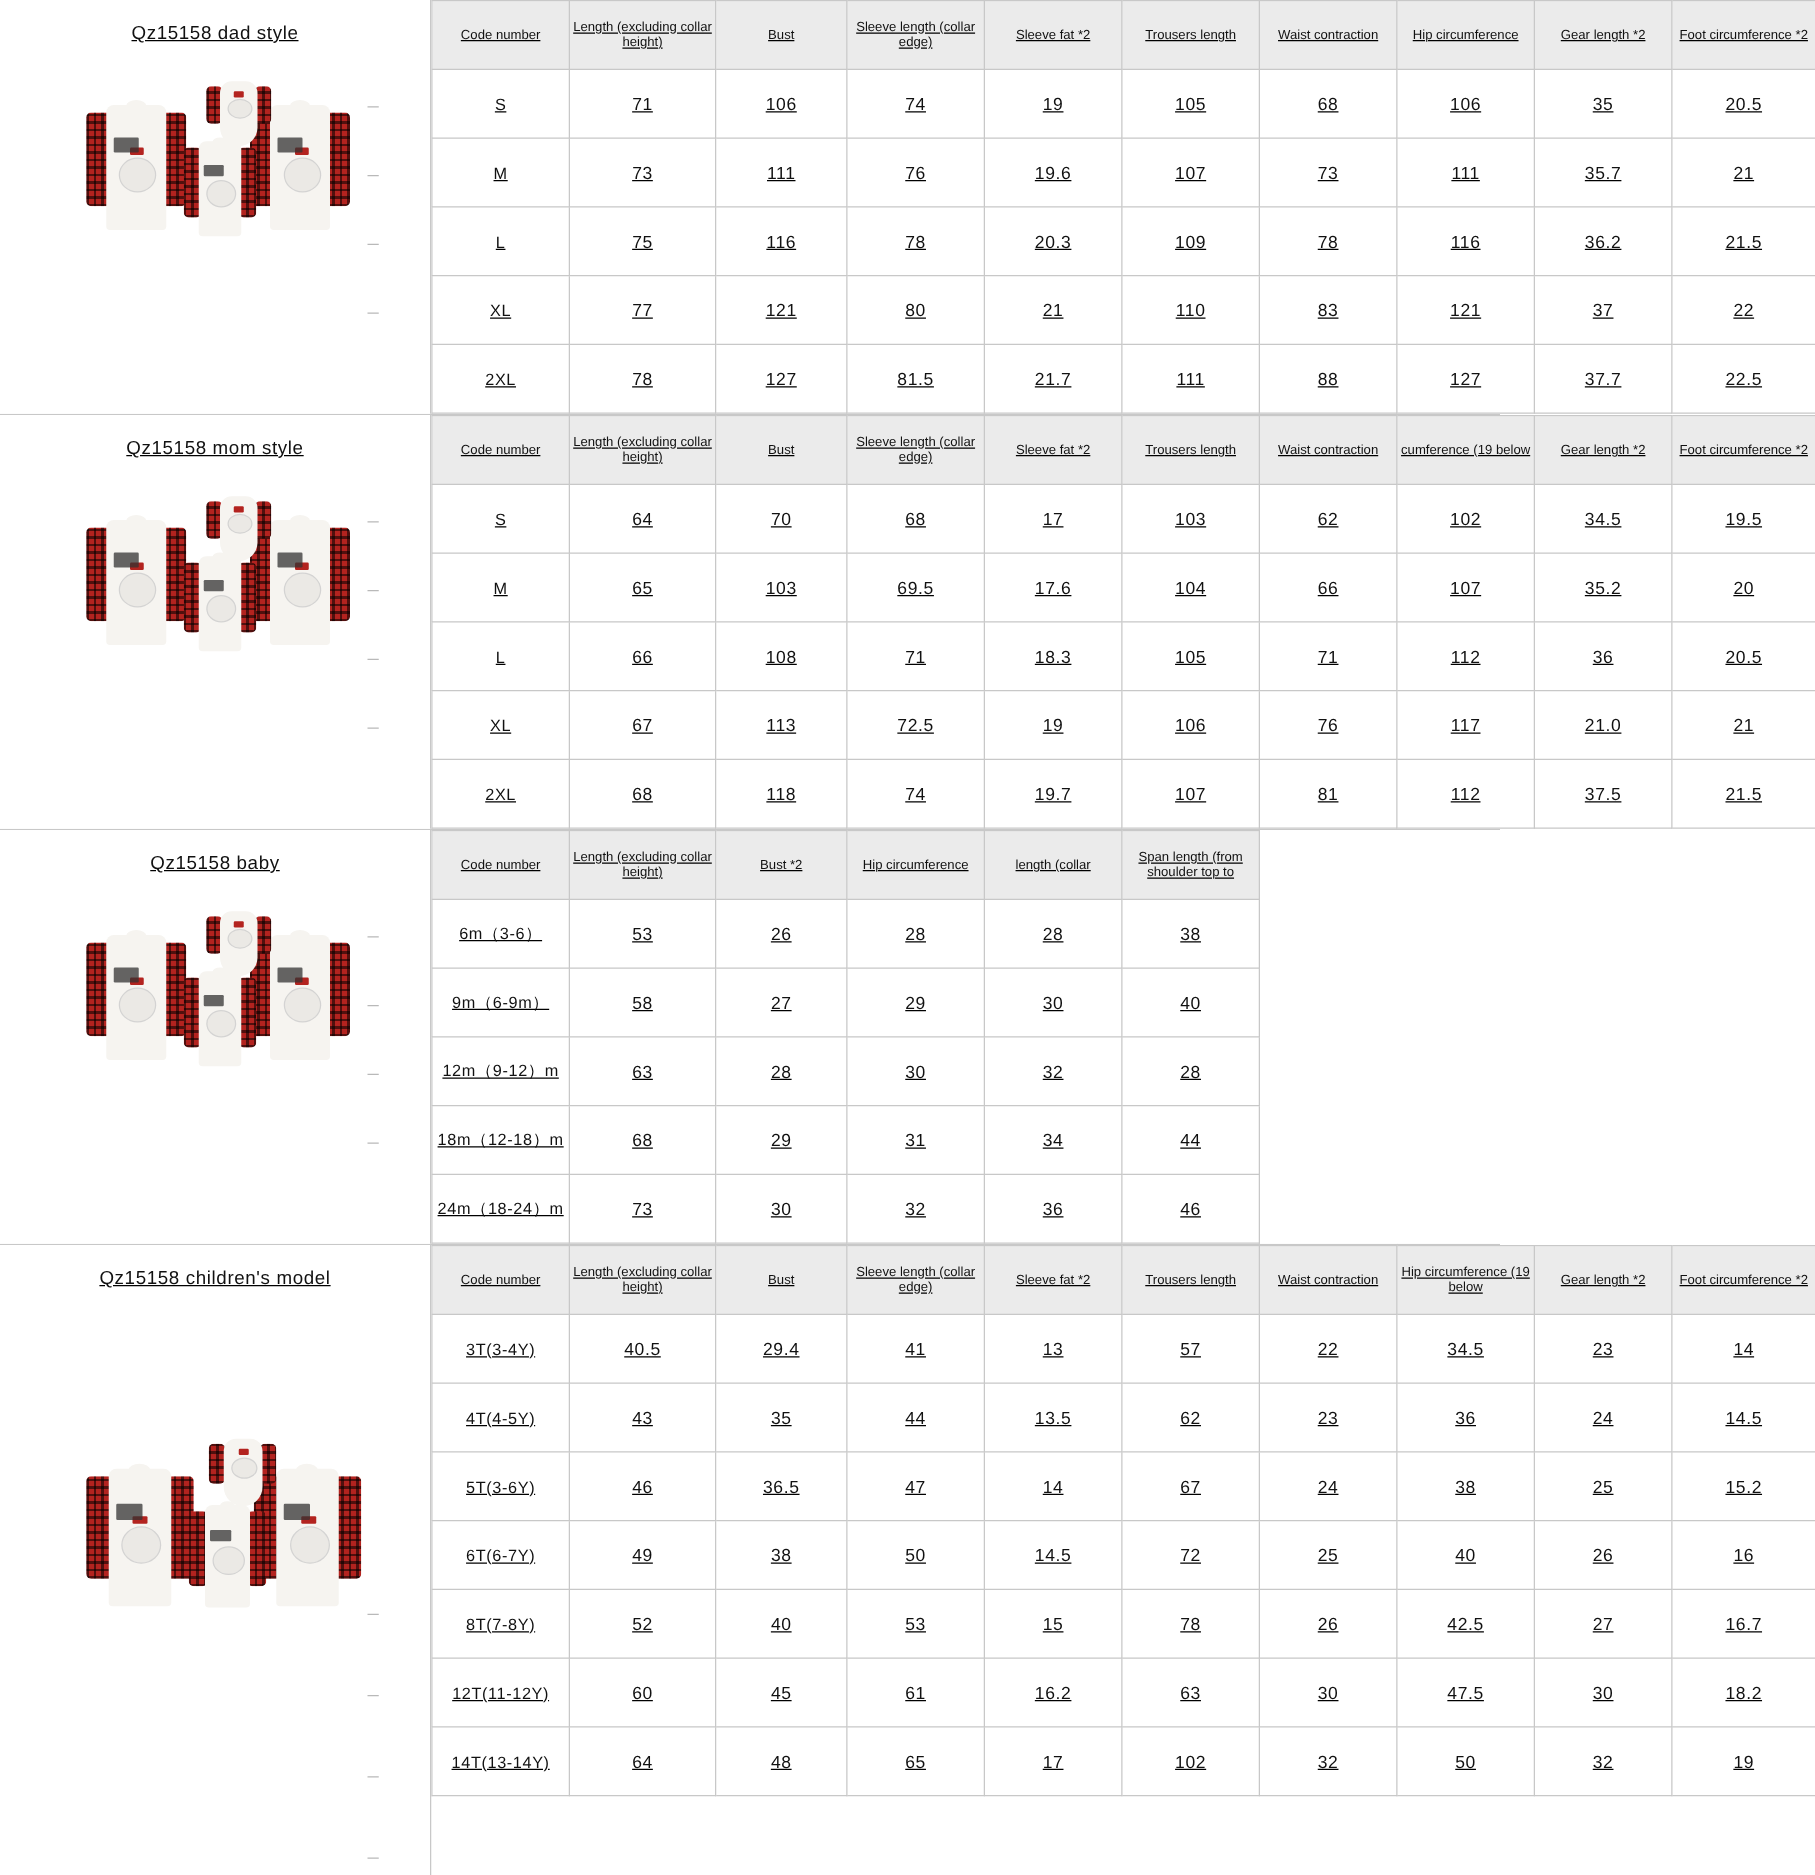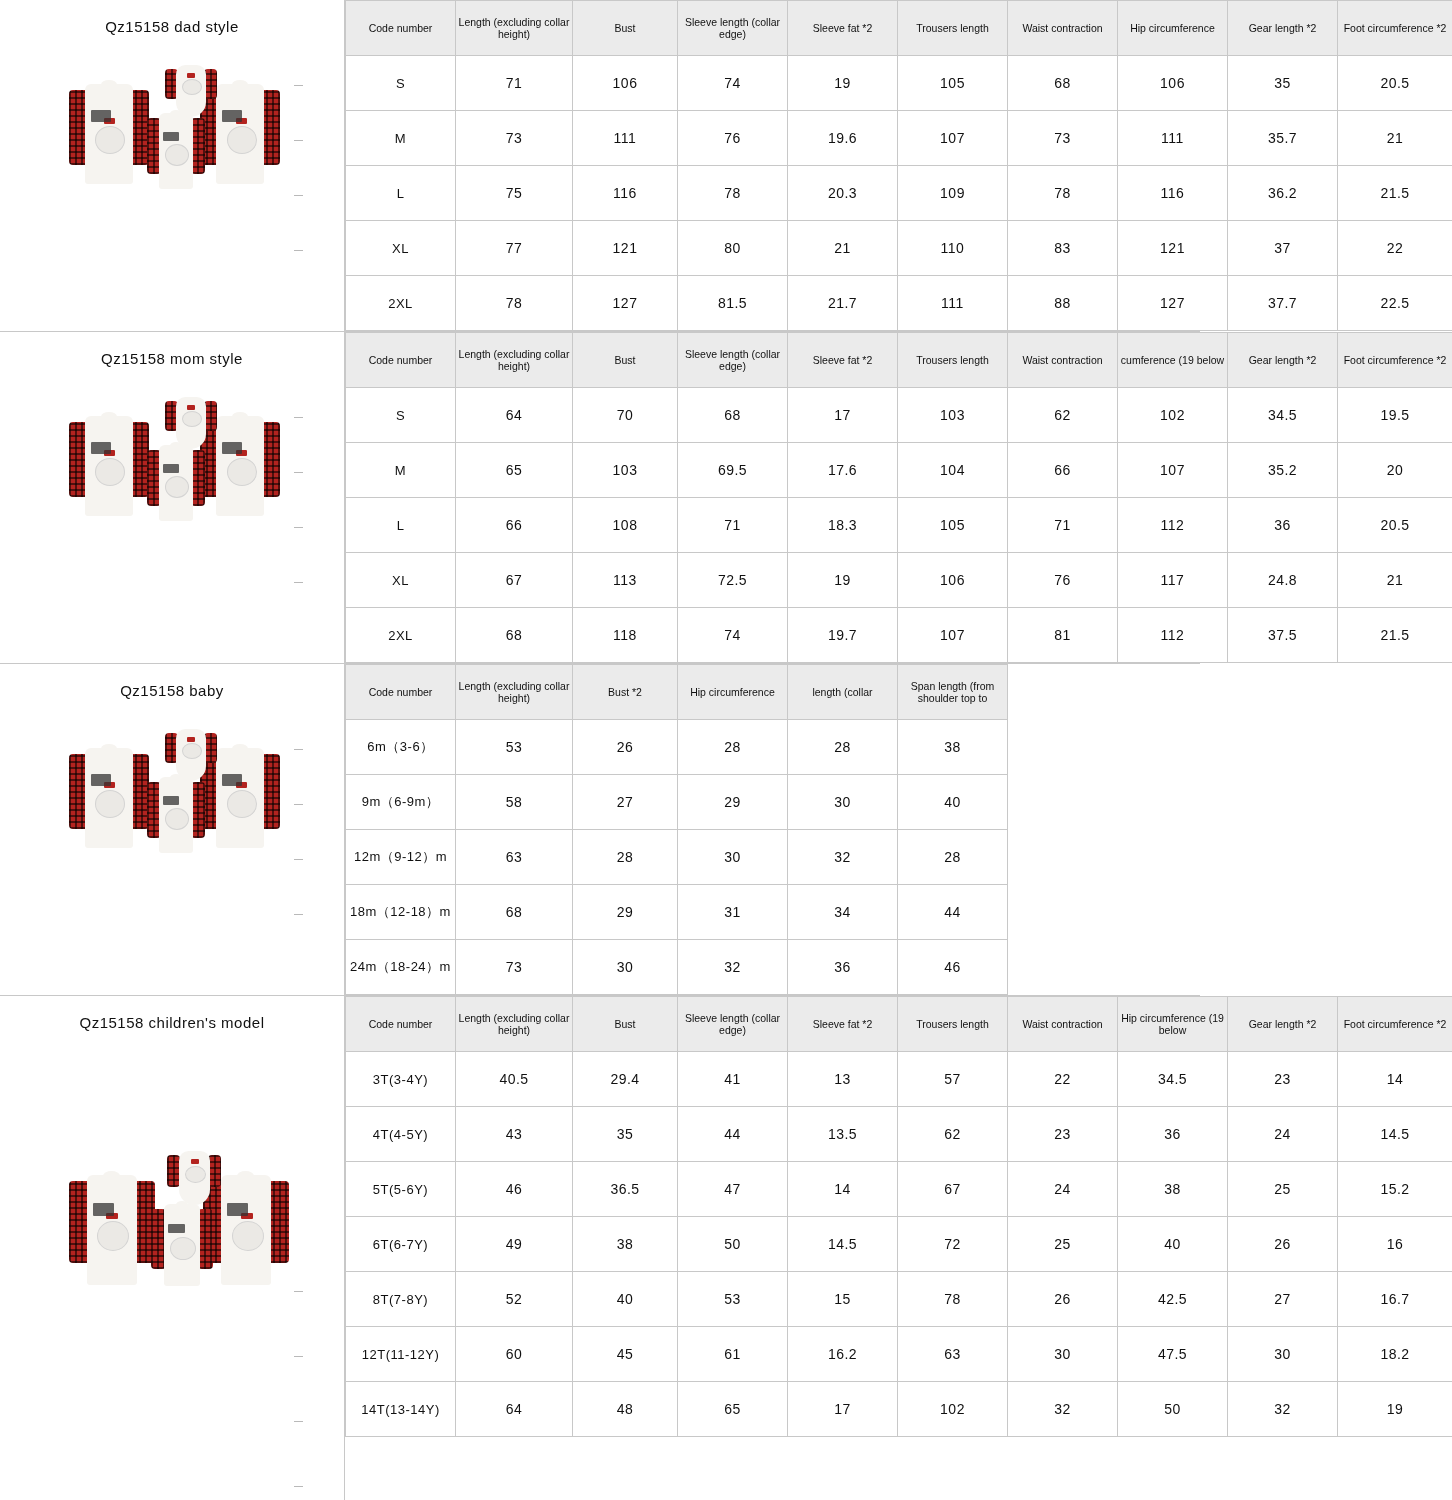--- a/index.html
+++ b/index.html
@@ -17,20 +17,21 @@
   .page {
     position: relative;
     width: 1452px;
     height: 1500px;
   }
   .section {
     display: flex;
     width: 1200px;
     border-bottom: 1px solid #c8c8c8;
     box-sizing: border-box;
+    text-decoration: underline;
   }
   .leftcol {
     width: 345px;
     min-width: 345px;
     box-sizing: border-box;
     border-right: 1px solid #c8c8c8;
     position: relative;
     background: #fff;
   }
   .leftcol .title {
@@ -423,21 +424,21 @@
           </tr>
           <tr>
             <td class="code">XL</td>
             <td>67</td>
             <td>113</td>
             <td>72.5</td>
             <td>19</td>
             <td>106</td>
             <td>76</td>
             <td>117</td>
-            <td>24.8</td>
+            <td>21.0</td>
             <td>21</td>
           </tr>
           <tr>
             <td class="code">2XL</td>
             <td>68</td>
             <td>118</td>
             <td>74</td>
             <td>19.7</td>
             <td>107</td>
             <td>81</td>
@@ -705,21 +706,21 @@
             <td>35</td>
             <td>44</td>
             <td>13.5</td>
             <td>62</td>
             <td>23</td>
             <td>36</td>
             <td>24</td>
             <td>14.5</td>
           </tr>
           <tr>
-            <td class="code">5T(5-6Y)</td>
+            <td class="code">5T(3-6Y)</td>
             <td>46</td>
             <td>36.5</td>
             <td>47</td>
             <td>14</td>
             <td>67</td>
             <td>24</td>
             <td>38</td>
             <td>25</td>
             <td>15.2</td>
           </tr>

